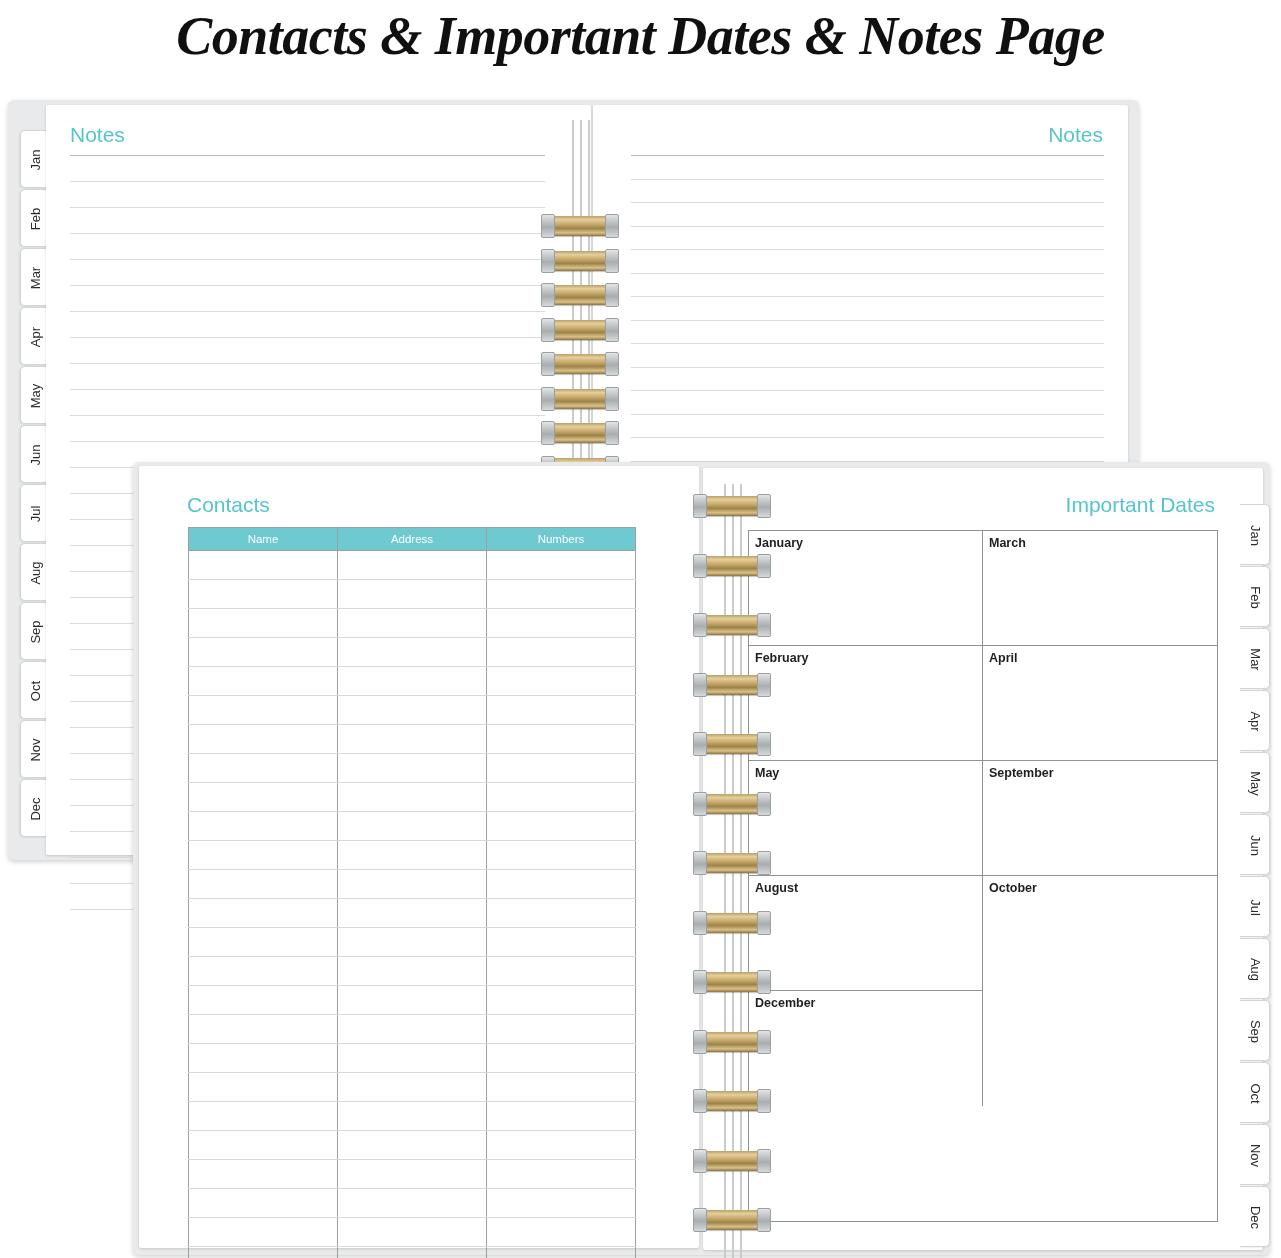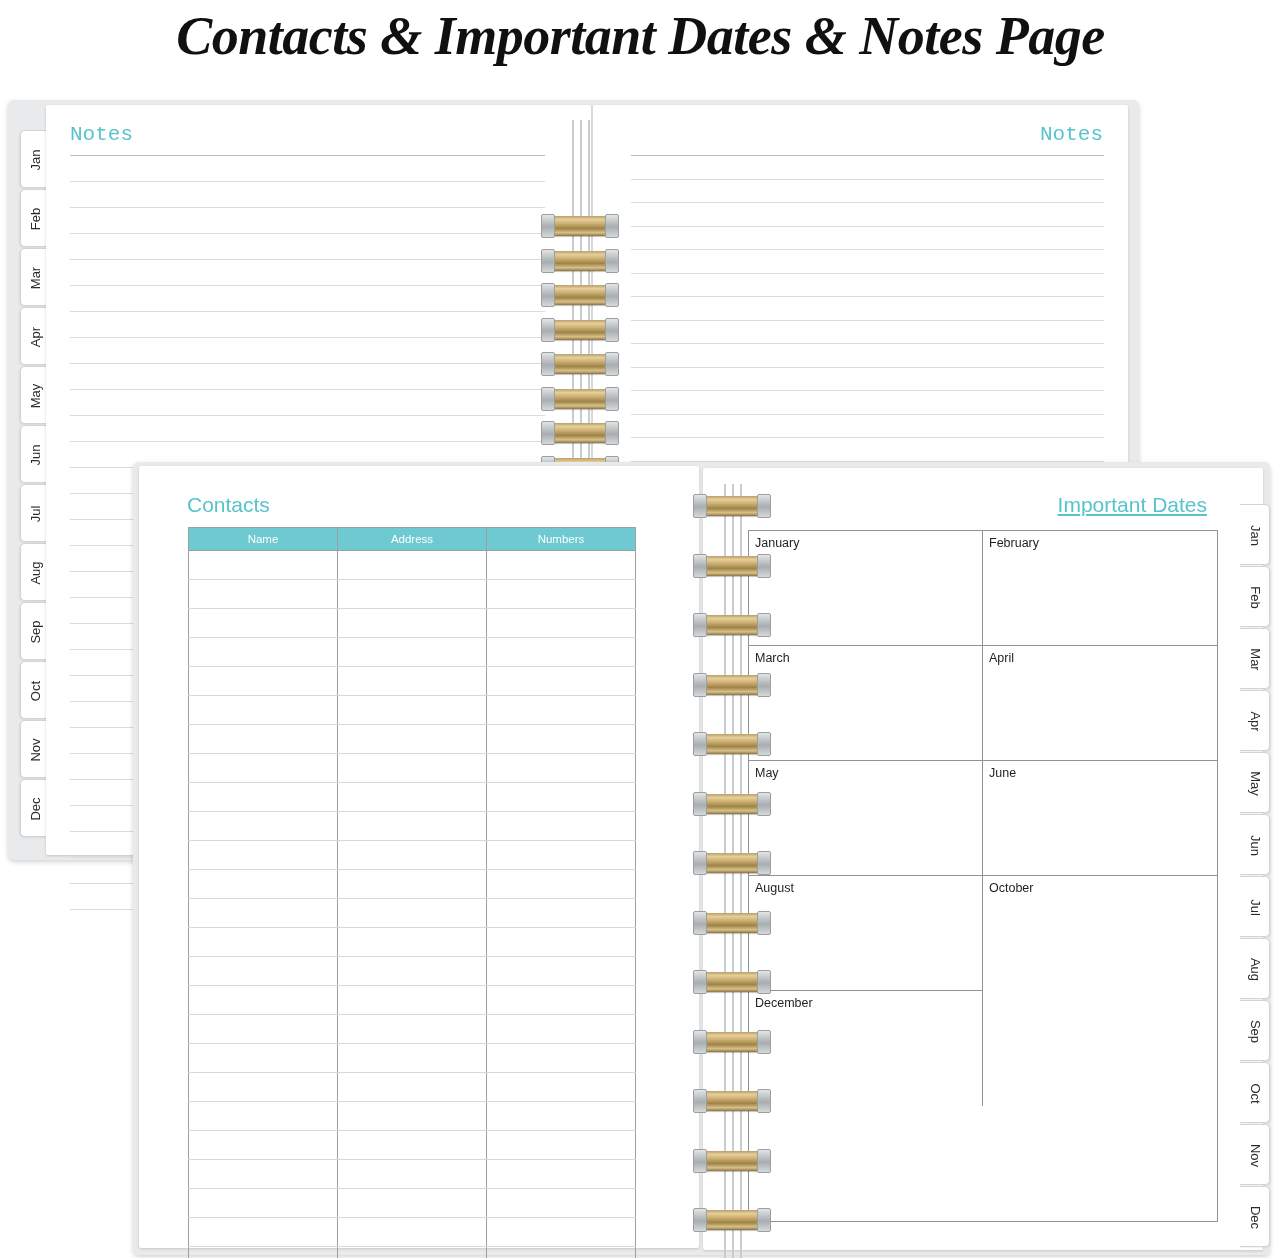--- a/index.html
+++ b/index.html
@@ -65,21 +65,21 @@
     left: 585px;
     top: 5px;
     width: 535px;
     height: 442px;
     border-radius: 2px;
   }
   .notes-heading {
     position: absolute;
     font-size: 21px;
     color: #56c4cd;
-    font-family: Liberation Mono, monospace;
+    font-family: Liberation Sans, sans-serif;
   }
   .rule-area {
     position: absolute;
   }
   .rule {
     height: 0;
     border-bottom: 1px solid #d9dcdd;
   }
   .rule.first {
     border-bottom: 1px solid #b9bdbe;
@@ -222,20 +222,21 @@
     grid-template-rows: repeat(6, 1fr);
   }
   .month-cell {
     border-right: 1px solid #8e9394;
     border-bottom: 1px solid #8e9394;
     box-sizing: border-box;
     padding: 5px 0 0 6px;
     font-size: 12.5px;
     color: #1f1f1f;
     font-family: "Liberation Sans", sans-serif;
+    font-weight: bold;
   }
   .month-cell:nth-child(2n) { border-right: none; }
   .month-cell:nth-last-child(-n+2) { border-bottom: none; }
 
   
   .tabstrip-right {
     position: absolute;
     right: 0px;
     top: 42px;
     width: 30px;
@@ -556,39 +557,39 @@
           <tr>
             <td>&nbsp;</td>
             <td>&nbsp;</td>
             <td>&nbsp;</td>
           </tr>
         </tbody>
     </table>
   </div>
 
   <div class="page" id="dates-page">
-    <div class="section-heading" style="right:56px; top:25px;text-decoration:underline;">Important Dates</div>
+    <div class="section-heading" style="right:48px; top:25px;">Important Dates</div>
     <div id="dates-grid">
         <div class="month-cell">
           <div>January</div>
         </div>
         <div class="month-cell">
+          <div>March</div>
+        </div>
+        <div class="month-cell">
           <div>February</div>
         </div>
         <div class="month-cell">
-          <div>March</div>
-        </div>
-        <div class="month-cell">
           <div>April</div>
         </div>
         <div class="month-cell">
           <div>May</div>
         </div>
         <div class="month-cell">
-          <div>June</div>
+          <div>September</div>
         </div>
         <div class="month-cell">
           <div>August</div>
         </div>
         <div class="month-cell">
           <div>October</div>
         </div>
         <div class="month-cell">
           <div>December</div>
         </div>

